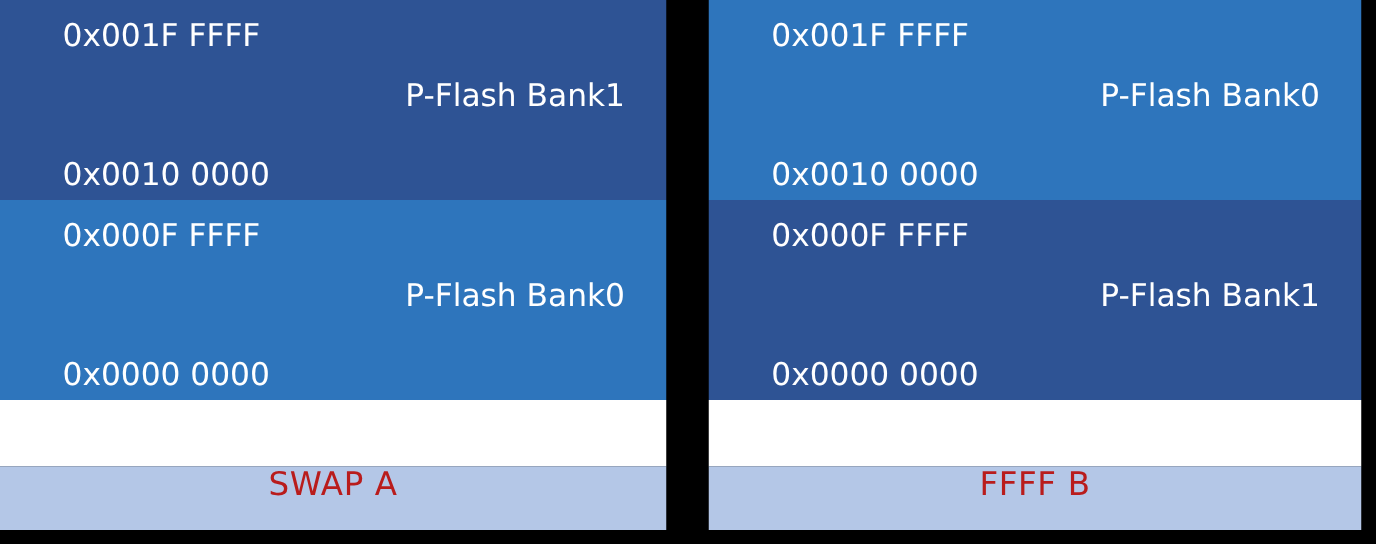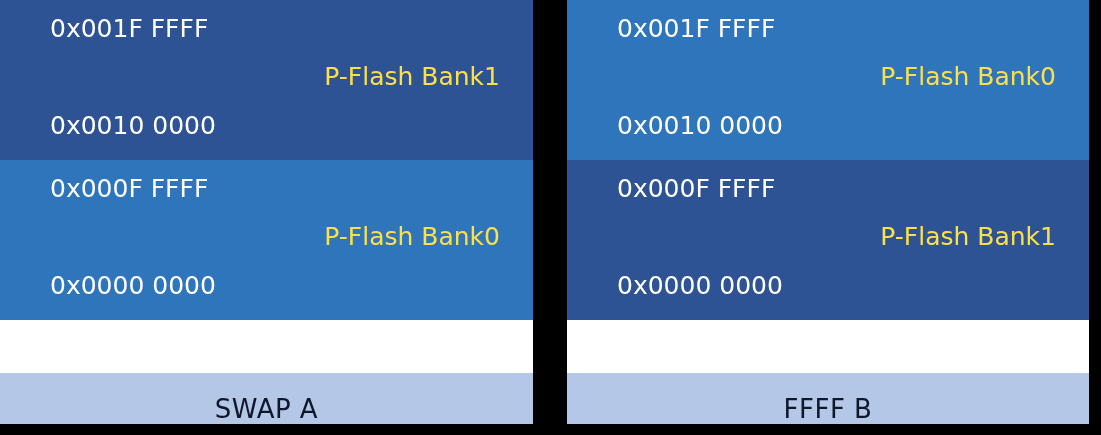--- a/index.html
+++ b/index.html
@@ -37,27 +37,27 @@
 
   .addr {
     position: absolute;
     left: 50px;
     color: #ffffff;
     font-size: 25px;
     line-height: 1;
     white-space: nowrap;
   }
   .addr.hi { top: 16px; }
-  .addr.lo { top: 113px; }
+  .addr.lo { top: 127px; }
 
   .bank-label {
     position: absolute;
     right: 33px;
     top: 64px;
-    color: #fde047;
+    color: #ffffff;
     font-size: 25px;
     line-height: 1;
     white-space: nowrap;
   }
 
   
   .spacer {
     position: absolute;
     left: 0;
     top: 320px;
@@ -67,23 +67,23 @@
   }
 
   
   .swap-bar {
     position: absolute;
     left: 0;
     top: 373px;
     width: 100%;
     height: 51px;
     display: flex;
-    align-items: flex-end;
+    align-items: flex-start;
     justify-content: center;
-    color: #0f172a;
+    color: #b91c1c;
     font-size: 26px;
     letter-spacing: 0.5px;
   }
 </style>
 </head>
 <body>
 
 <div id="canvas">
 
   <div class="panel left">

